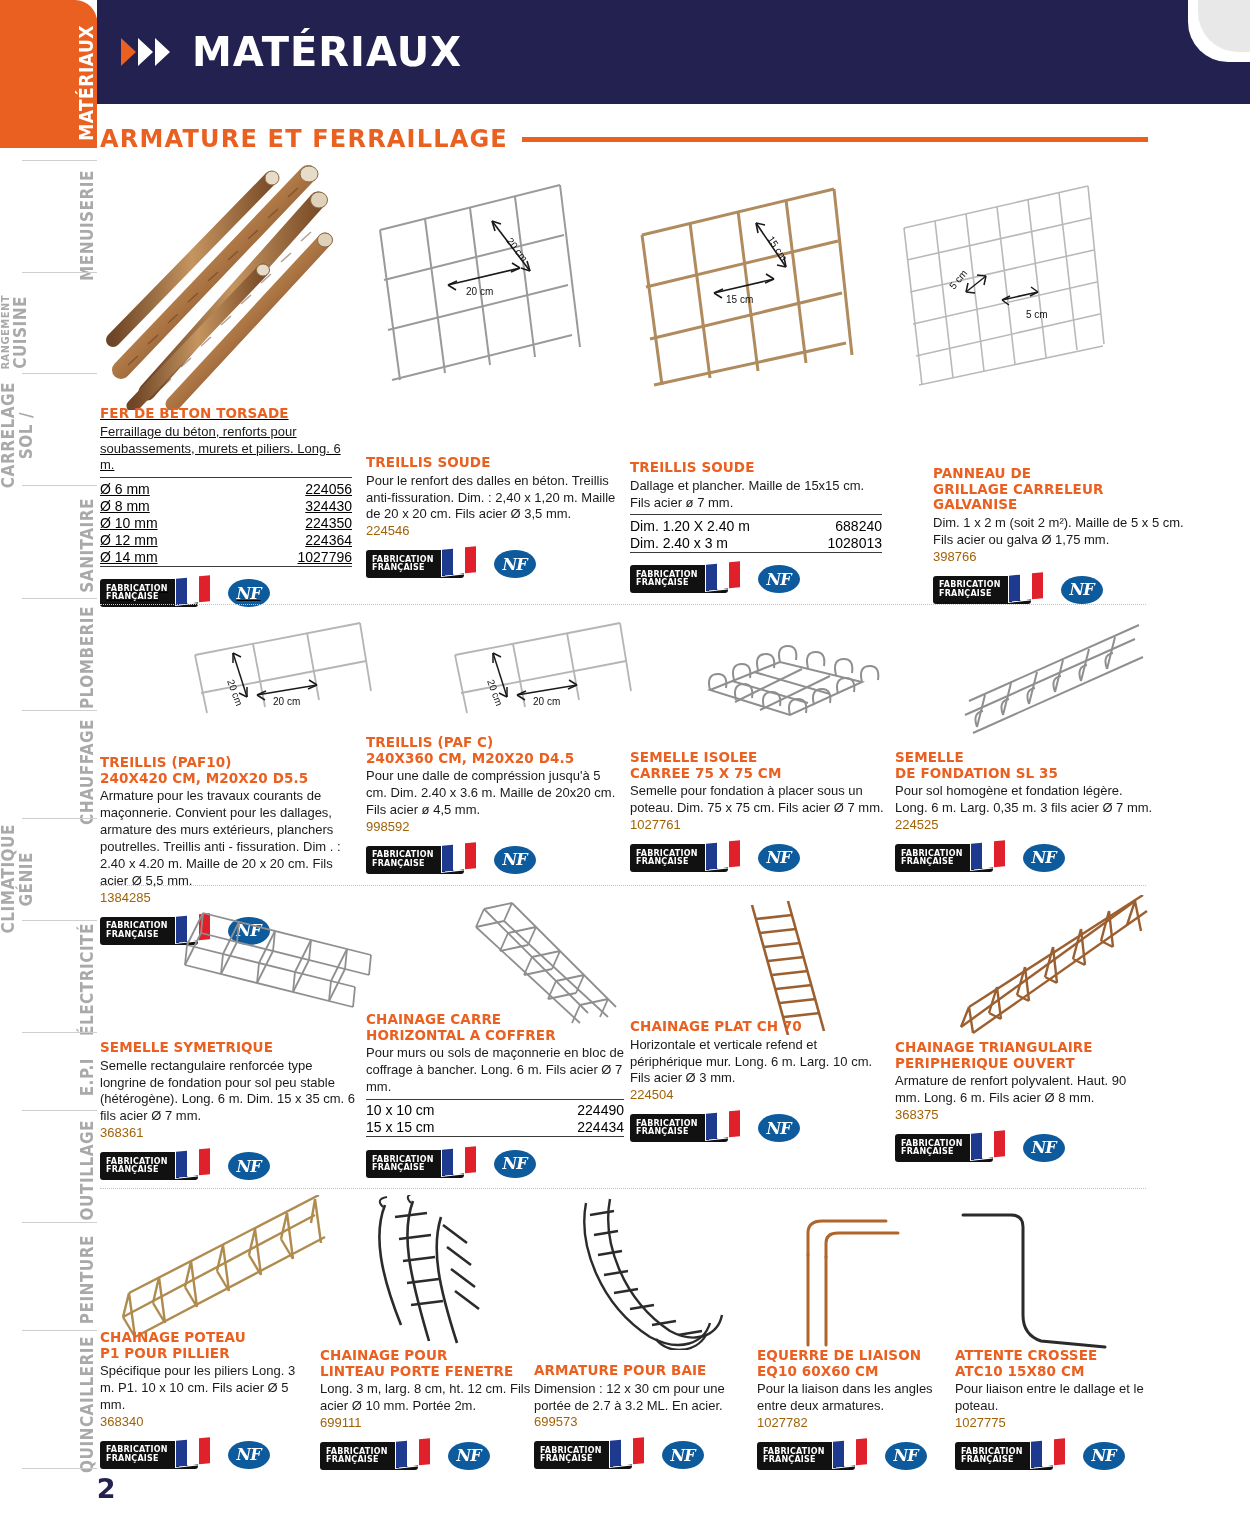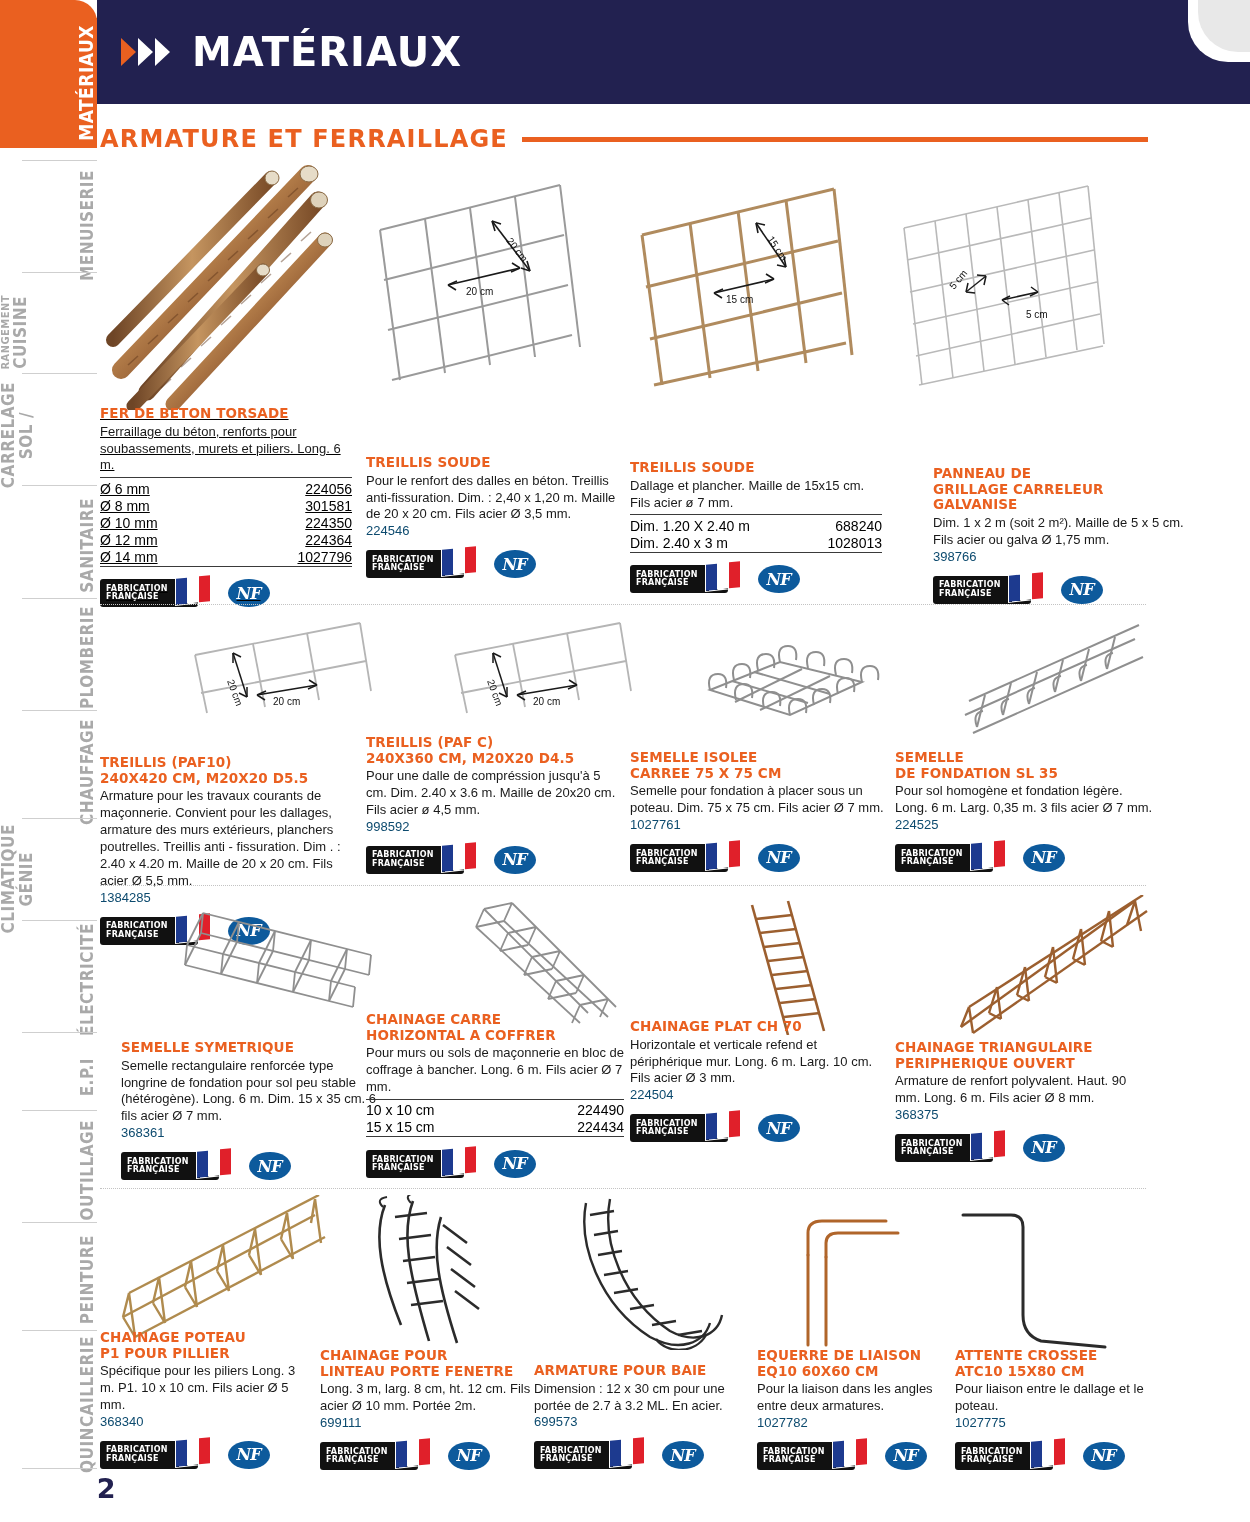--- a/index.html
+++ b/index.html
@@ -80,21 +80,21 @@
   .prod{ position:absolute; }
   .prod-title{
     color:#ea6020; font-weight:bold; font-size:13.5px; line-height:1.16;
     font-family:"DejaVu Sans", sans-serif; letter-spacing:.1px;
     text-transform:uppercase;
   }
   .prod-desc{
     color:#1a1a1a; font-size:13px; line-height:1.3; margin-top:2px;
     font-family:"Liberation Sans", sans-serif;
   }
-  .prod-ref{ color:#0c4a6e; font-size:13px; line-height:1.3; }
+  .prod-ref{ color:#a16207; font-size:13px; line-height:1.3; }
 
   table.ref-table{
     border-collapse:collapse; width:100%; margin-top:3px; font-size:14px;
   }
   table.ref-table td{ padding:0 0 1px 0; }
   table.ref-table td.num{ text-align:right; }
   table.ref-table tr.head-rule td{ border-top:1.5px solid #3a3a3a; height:3px; padding:0; }
   table.ref-table tr.foot-rule td{ border-top:1.5px solid #3a3a3a; height:3px; padding:0; }
 
   
@@ -354,21 +354,21 @@
       <tbody>
           <tr class="head-rule">
             <td colspan="2"></td>
           </tr>
       <tr>
             <td>Ø 6 mm</td>
             <td class="num">224056</td>
           </tr>
       <tr>
             <td>Ø 8 mm</td>
-            <td class="num">301581</td>
+            <td class="num">324430</td>
           </tr>
       <tr>
             <td>Ø 10 mm</td>
             <td class="num">224350</td>
           </tr>
       <tr>
             <td>Ø 12 mm</td>
             <td class="num">224364</td>
           </tr>
       <tr>
@@ -681,21 +681,21 @@
         <path d="M42 92 L34 118 M42 92 L46 124 M34 118 L46 124"></path>
         <path d="M70 72 L62 100 M70 72 L74 106 M62 100 L74 106"></path>
         <path d="M98 52 L90 82 M98 52 L102 88 M90 82 L102 88"></path>
         <path d="M126 34 L118 64 M126 34 L130 70 M118 64 L130 70"></path>
         <path d="M154 16 L146 46 M154 16 L158 52 M146 46 L158 52"></path>
         <path d="M180 6 L172 30 M180 6 L186 36"></path>
       </g>
     </svg>
   </div>
 
-  <div class="prod" style="left:100px;top:1040px;width:258px;margin-left:21px;">
+  <div class="prod" style="left:100px;top:1040px;width:258px;">
     <div class="prod-title">SEMELLE SYMETRIQUE</div>
     <div class="prod-desc">Semelle rectangulaire renforcée type longrine de fondation pour sol peu stable (hétérogène). Long. 6 m. Dim. 15 x 35 cm. 6 fils acier Ø 7 mm.</div>
     <div class="prod-ref">368361</div>
     <div class="labels">
       <div class="ff-badge">
         <span class="ff-txt"><span>FABRICATION</span><br><span>FRANÇAISE</span></span>
         <span class="ff-flag">
             <i class="b"></i>
             <i class="w"></i>
             <i class="r"></i>

